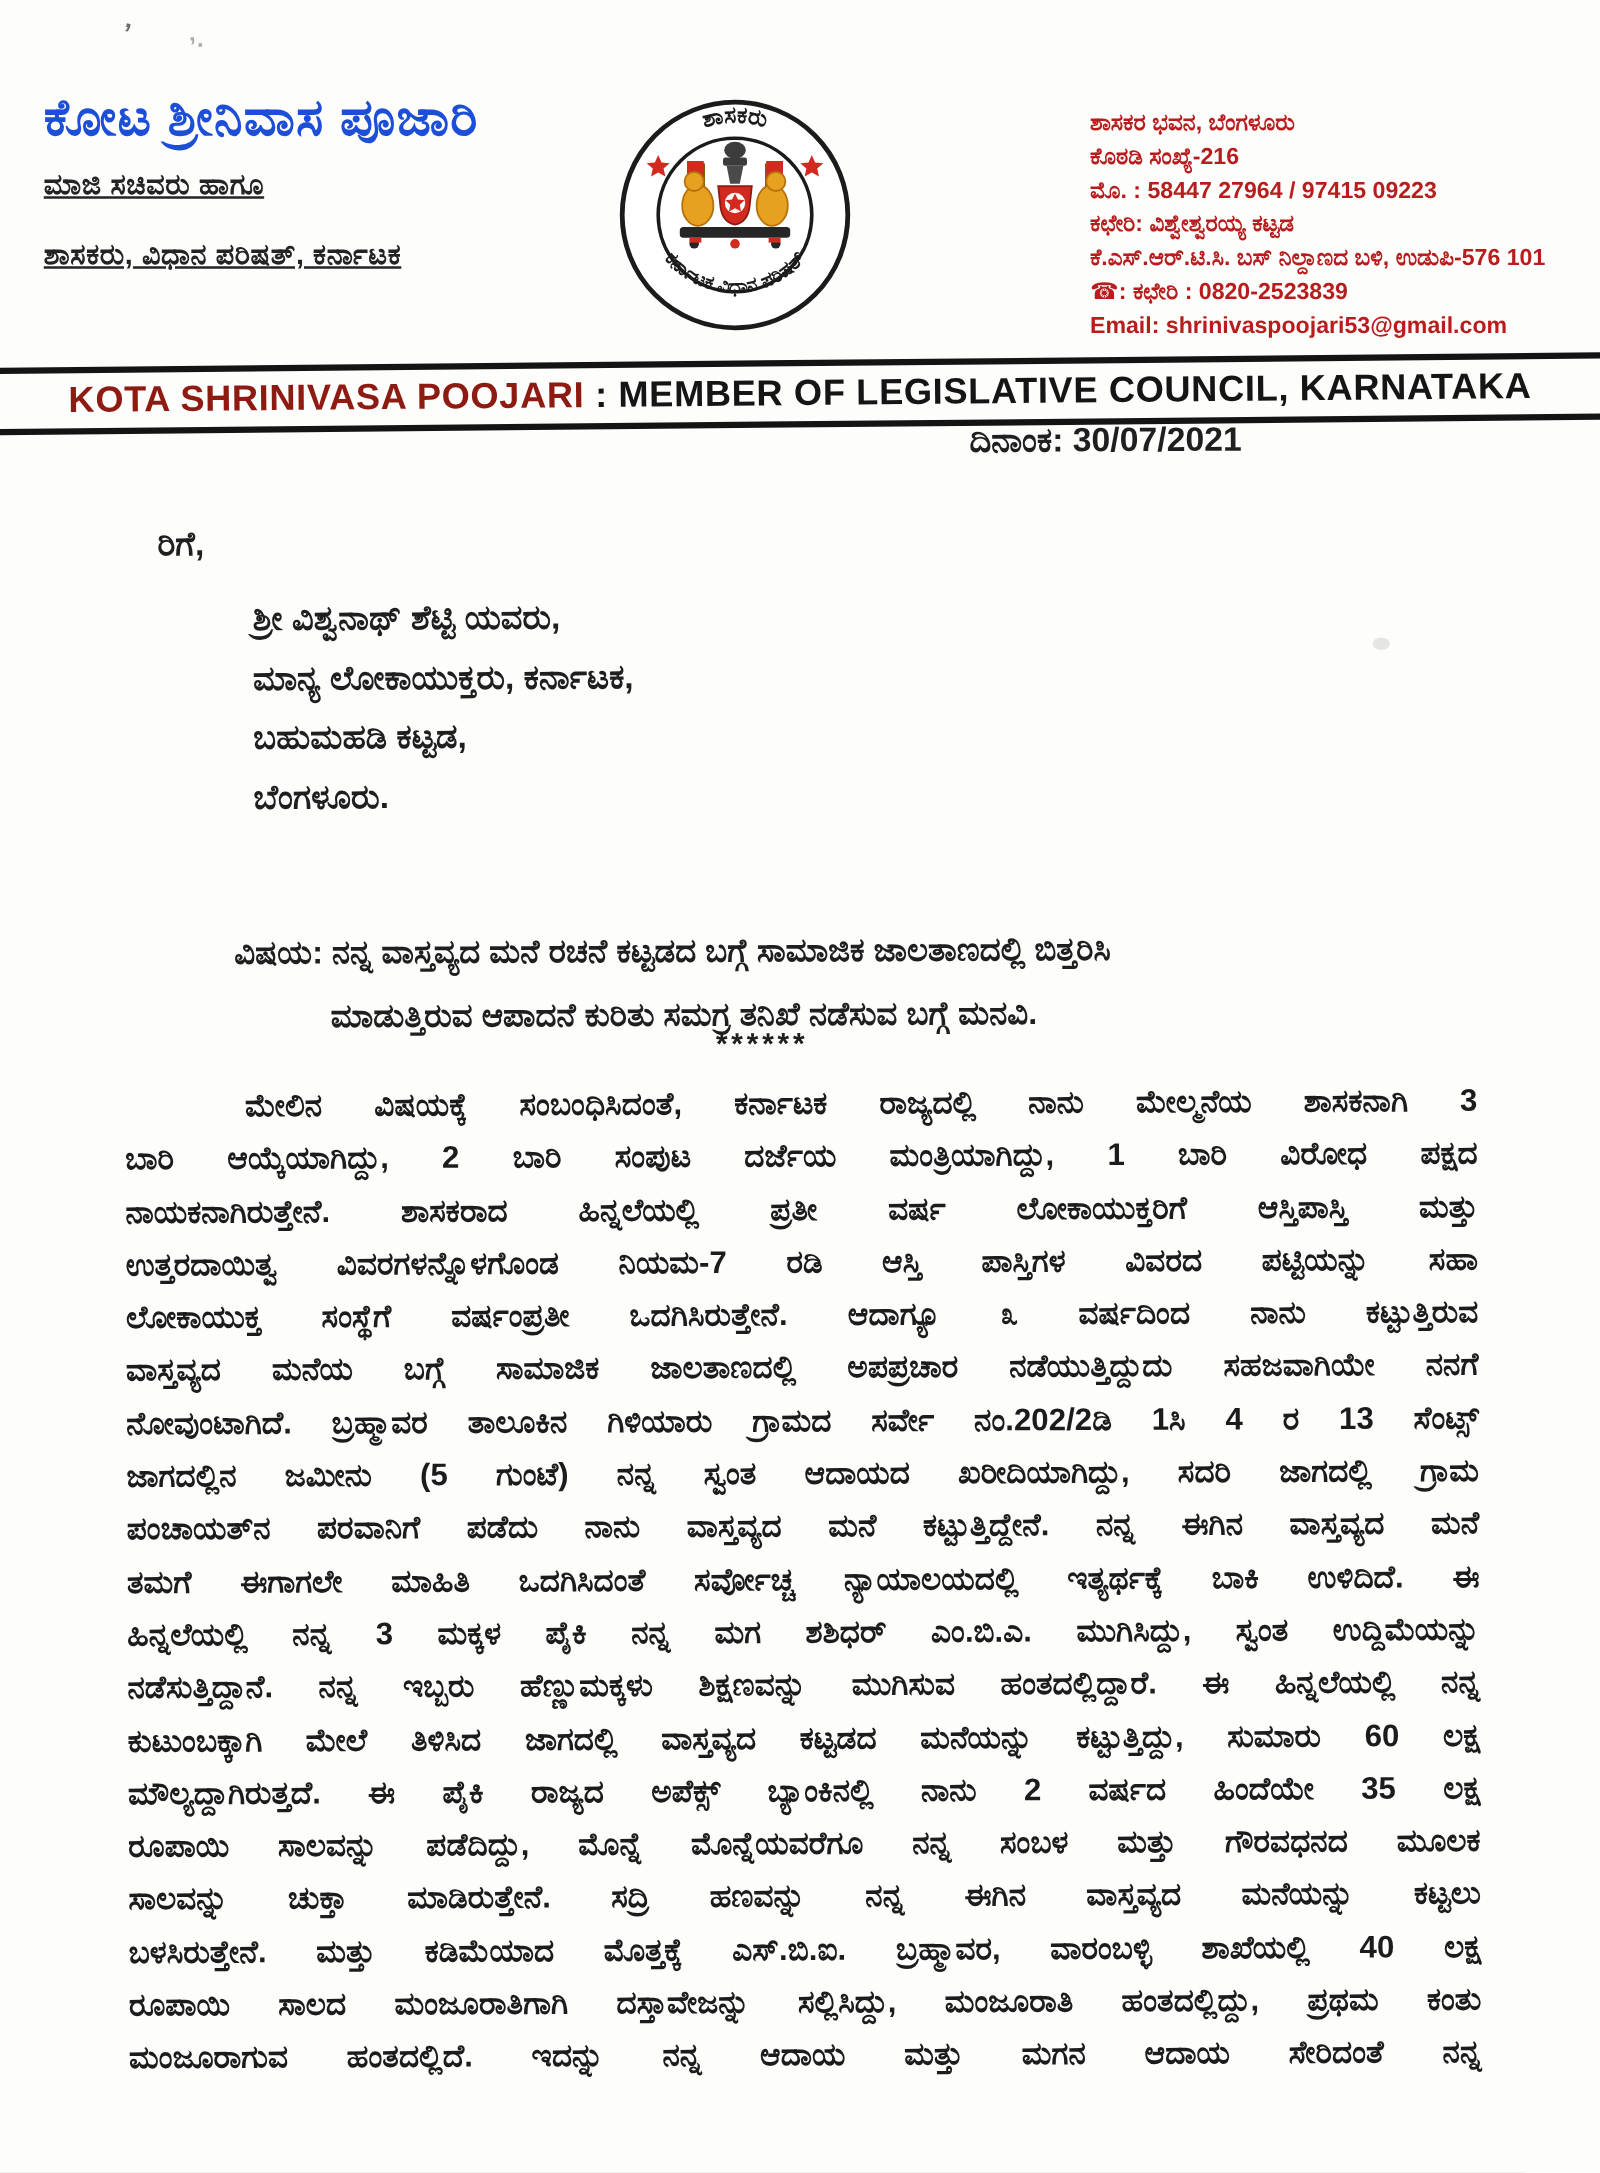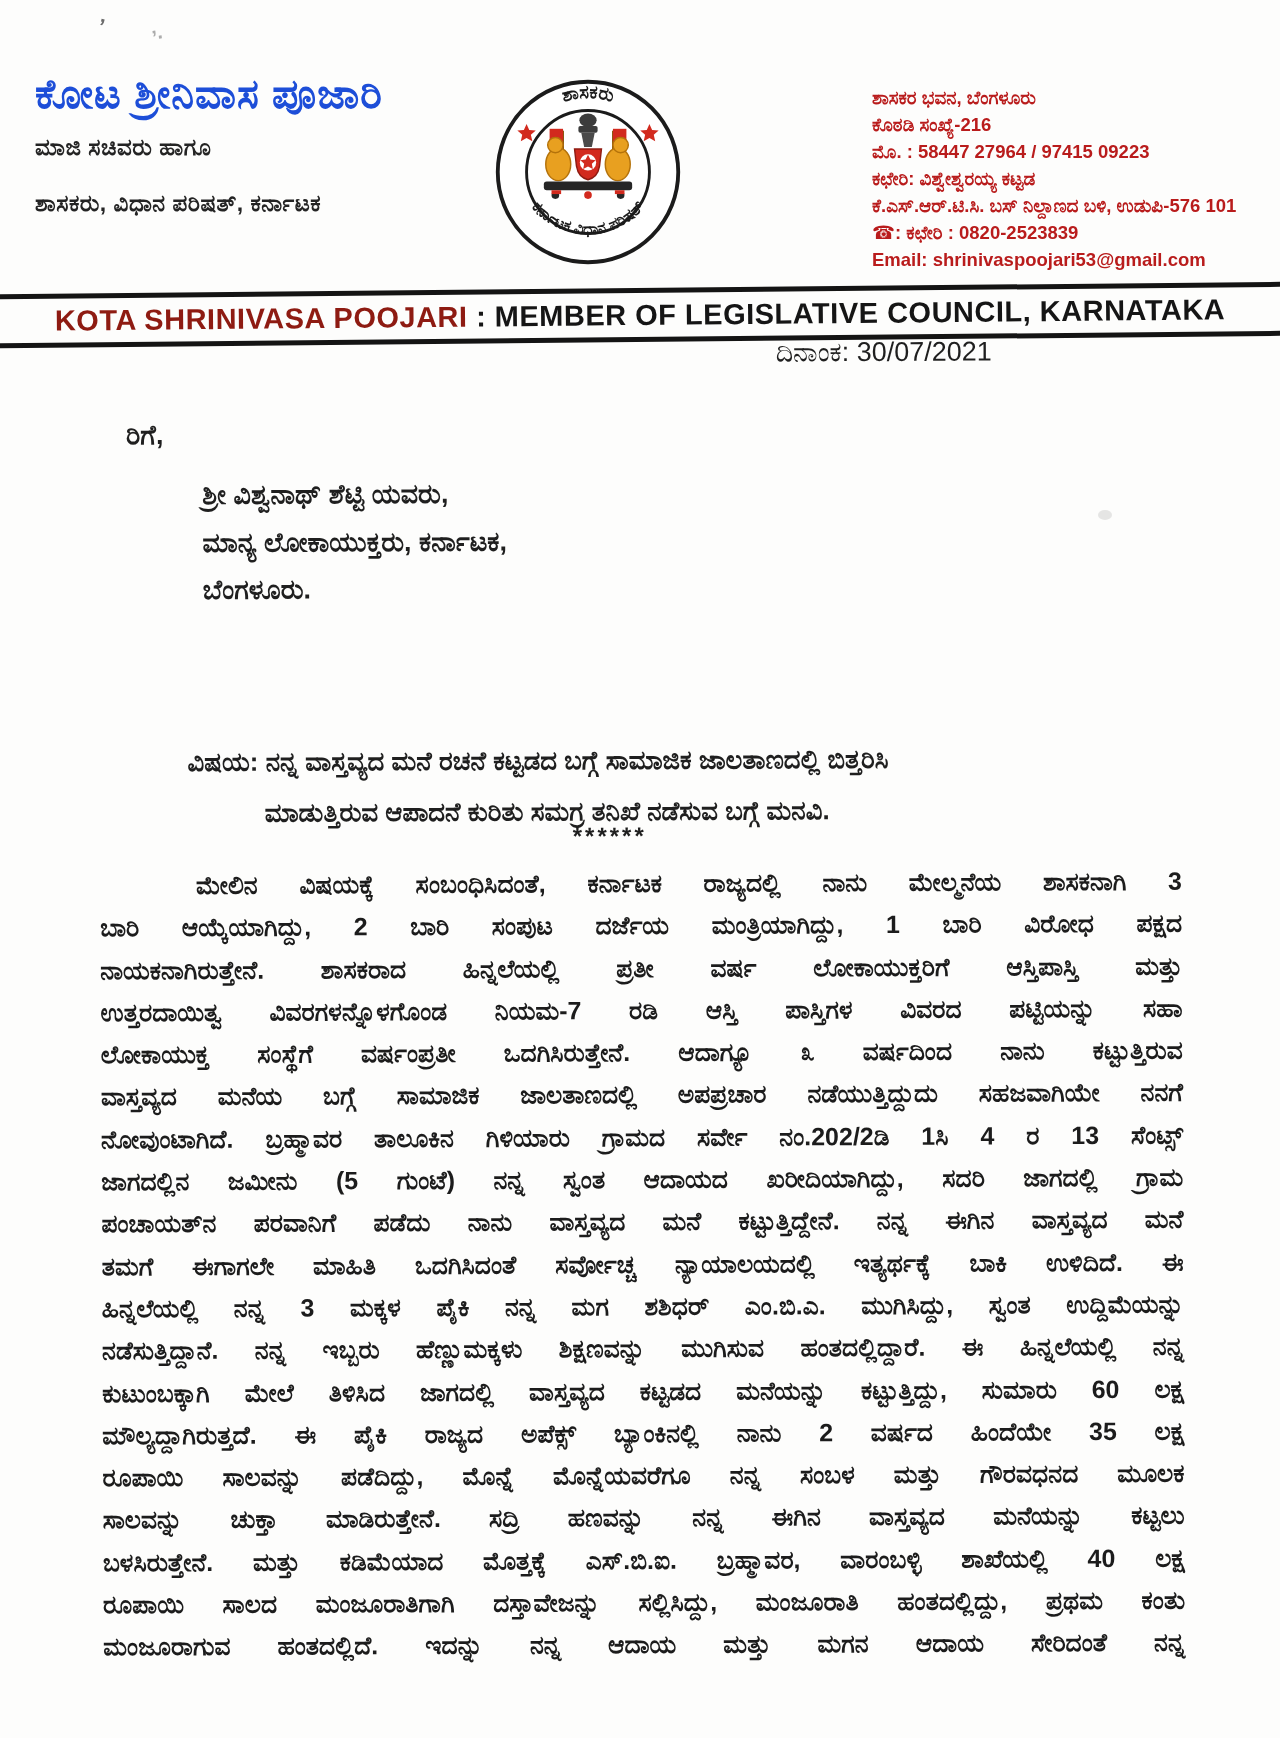--- a/index.html
+++ b/index.html
@@ -5,38 +5,38 @@
   html,body{margin:0;padding:0;background:#e8e8e8;}
   .page{
     position:relative;width:1280px;height:1738px;margin:0 auto;
     background:#fdfdfc;overflow:hidden;
     font-family:"Liberation Sans","DejaVu Sans",sans-serif;
     color:#1f1f1f;
   }
   
   .hdr-left{position:absolute;left:35px;top:72px;width:440px;}
   .hdr-name{font-size:41px;font-weight:700;color:#1d4ed8;letter-spacing:1px;line-height:1.1;}
-  .hdr-role{font-size:23px;font-weight:700;color:#242424;margin-top:17px;letter-spacing:.5px;}
+  .hdr-role{font-size:23px;font-weight:700;color:#242424;margin-top:17px;letter-spacing:.5px;text-decoration:underline;}
   .hdr-role + .hdr-role{margin-top:29px;}
   .emblem{position:absolute;left:492px;top:76px;width:192px;height:192px;}
   .hdr-right{position:absolute;left:872px;top:84px;width:400px;
     font-size:18.5px;font-weight:700;color:#b91c1c;line-height:27px;white-space:nowrap;}
   
   .banner{
     position:absolute;left:-10px;top:288px;width:1300px;height:44px;
     border-top:5px solid #141414;border-bottom:5px solid #141414;
     display:flex;align-items:center;justify-content:center;
     transform:rotate(-0.55deg);background:#fdfdfc;
   }
   .banner h2{margin:0;font-size:29px;font-weight:700;letter-spacing:.5px;white-space:nowrap;}
   .banner .red{color:#8e1b12;}
   .banner .blk{color:#151515;}
   
   .tilt{position:absolute;left:0;top:0;width:1280px;height:1738px;transform:rotate(-0.25deg);transform-origin:640px 900px;}
-  .date{position:absolute;left:778px;top:338px;font-size:27px;font-weight:400;}
+  .date{position:absolute;left:778px;top:338px;font-size:27px;font-weight:700;}
   .saluting{position:absolute;left:128px;top:418px;font-size:27px;font-weight:700;}
   .recipient{position:absolute;left:204px;top:470px;font-size:27px;font-weight:700;line-height:47.5px;}
   .subject{position:absolute;left:188px;top:735px;width:895px;font-size:26px;font-weight:700;line-height:51px;}
   .subject .sub2{padding-left:77px;}
   .separator{position:absolute;left:0;top:822px;width:1220px;text-align:center;
     font-size:24px;font-weight:700;letter-spacing:3px;}
   .body-text{position:absolute;left:100px;top:862px;width:1082px;
     font-size:25px;font-weight:600;color:#1c1c1c;}
   .body-line{
     line-height:42.3px;height:42.3px;overflow:visible;white-space:nowrap;
@@ -123,20 +123,21 @@
 
   <div class="tilt">
 
     <div class="date">ದಿನಾಂಕ:  30/07/2021</div>
 
     <div class="saluting">ರಿಗೆ,</div>
 
     <div class="recipient">
         <div class="recipient-line">ಶ್ರೀ ವಿಶ್ವನಾಥ್ ಶೆಟ್ಟಿ ಯವರು,</div>
         <div class="recipient-line">ಮಾನ್ಯ ಲೋಕಾಯುಕ್ತರು, ಕರ್ನಾಟಕ,</div>
+        <div class="recipient-line">ಬಹುಮಹಡಿ ಕಟ್ಟಡ,</div>
         <div class="recipient-line">ಬೆಂಗಳೂರು.</div>
       </div>
 
     <div class="subject">
       <div><span>ವಿಷಯ:</span> <span>ನನ್ನ ವಾಸ್ತವ್ಯದ ಮನೆ ರಚನೆ ಕಟ್ಟಡದ ಬಗ್ಗೆ ಸಾಮಾಜಿಕ ಜಾಲತಾಣದಲ್ಲಿ ಬಿತ್ತರಿಸಿ</span></div>
       <div class="sub2">ಮಾಡುತ್ತಿರುವ ಆಪಾದನೆ ಕುರಿತು ಸಮಗ್ರ ತನಿಖೆ ನಡೆಸುವ ಬಗ್ಗೆ ಮನವಿ.</div>
     </div>
 
     <div class="separator">******</div>
 

